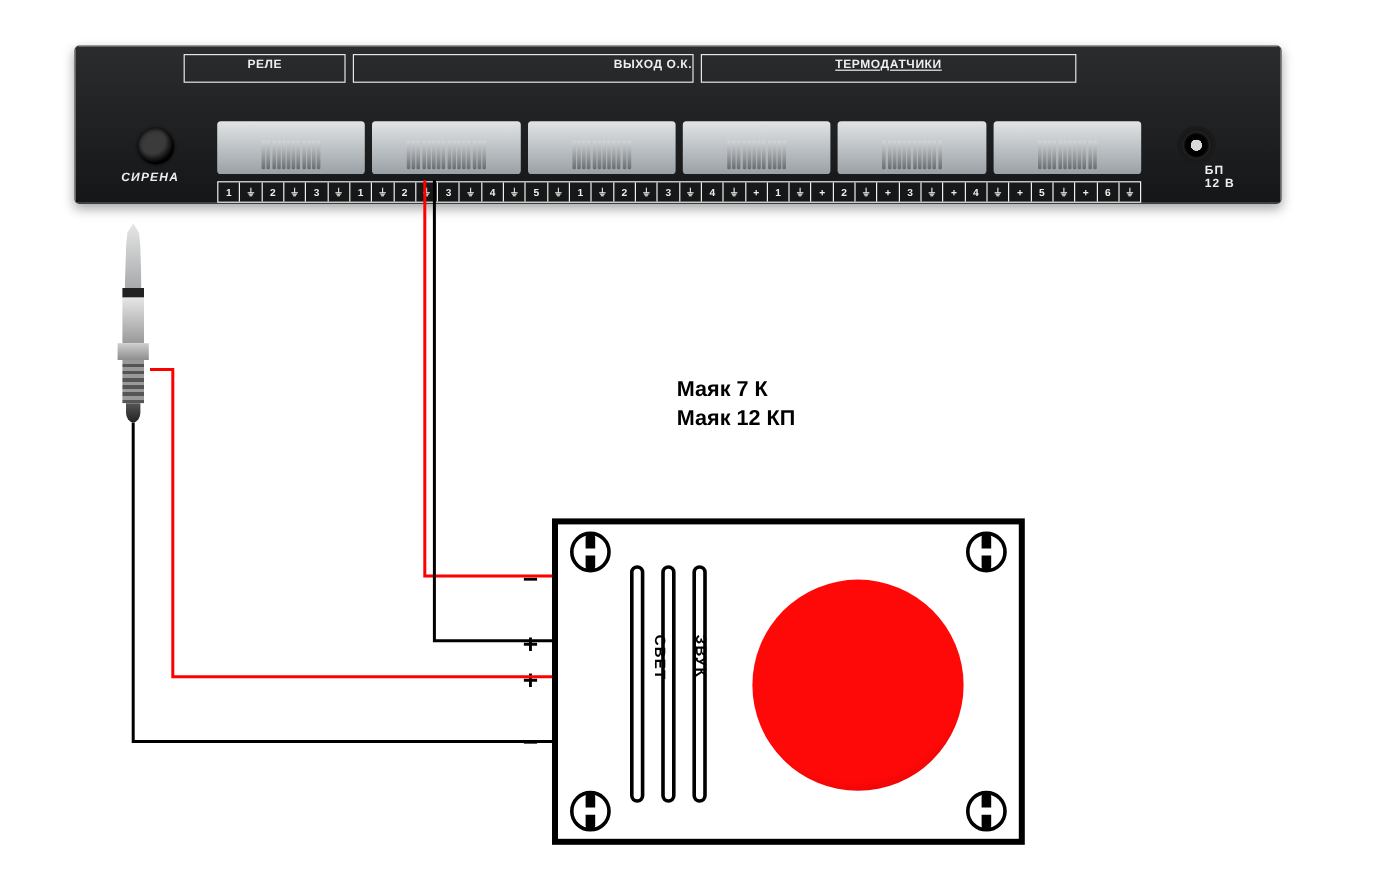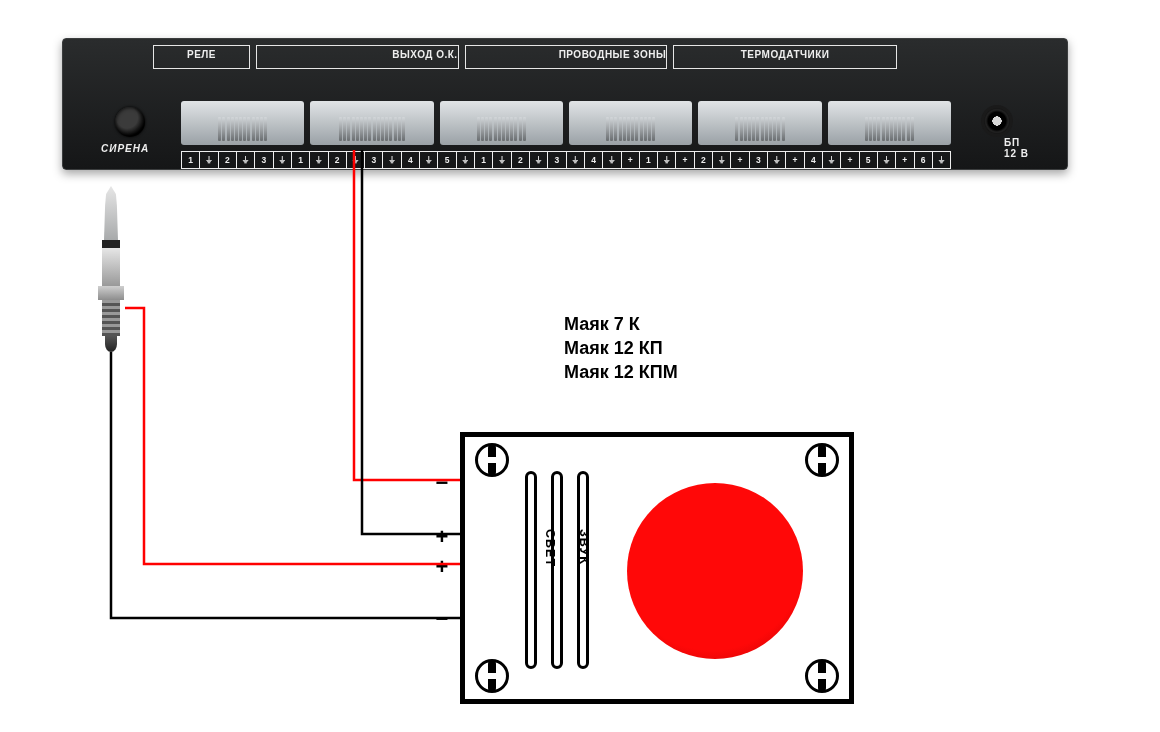--- a/index.html
+++ b/index.html
@@ -44,21 +44,21 @@
     flex: 1 0 0;
     border: 1px solid #e6e6e6;
     color: #eee;
     text-align: center;
     font-size: 10px;
     line-height: 18px;
     font-weight: 700;
     letter-spacing: 0.5px;
   }
   .glabel.wide  { flex: 1.9 0 0; text-align: right; }
-  .glabel.wider { flex: 2.1 0 0; }
+  .glabel.wider { flex: 2.1 0 0; text-decoration: underline; }
   .glabel.small { flex: 0.9 0 0; }
 
   
   .siren-jack {
     position: absolute;
     left: 52px;
     top: 68px;
     width: 30px;
     height: 30px;
     border-radius: 50%;
@@ -276,21 +276,20 @@
 </head>
 <body>
 
 <div class="stage">
 
   <div class="device">
 
     <div class="group-labels">
       <div class="glabel small">РЕЛЕ</div>
       <div class="glabel wide">ВЫХОД О.К.</div>
-      <div class="glabel wide">ПРОВОДНЫЕ ЗОНЫ</div>
       <div class="glabel wider">ТЕРМОДАТЧИКИ</div>
     </div>
 
     <div class="siren-jack"></div>
     <div class="side-text siren-text">СИРЕНА</div>
 
     <div class="dc-jack"></div>
     <div class="side-text dc-text"><span>БП<br>12 В</span></div>
 
     <div class="blocks">
@@ -447,21 +446,20 @@
     <div class="ring"></div>
     <div class="sleeve"></div>
     <div class="nut"></div>
     <div class="grip"></div>
     <div class="boot"></div>
   </div>
 
   <div class="mayak-caption">
     <div>Маяк 7 К</div>
     <div>Маяк 12 КП</div>
-    <div>Маяк 12 КПМ</div>
   </div>
 
   <div class="module">
     <div class="mount tl"></div>
     <div class="mount bl"></div>
     <div class="mount tr"></div>
     <div class="mount br"></div>
     <div class="slits">
       <span></span>
         <span></span>

